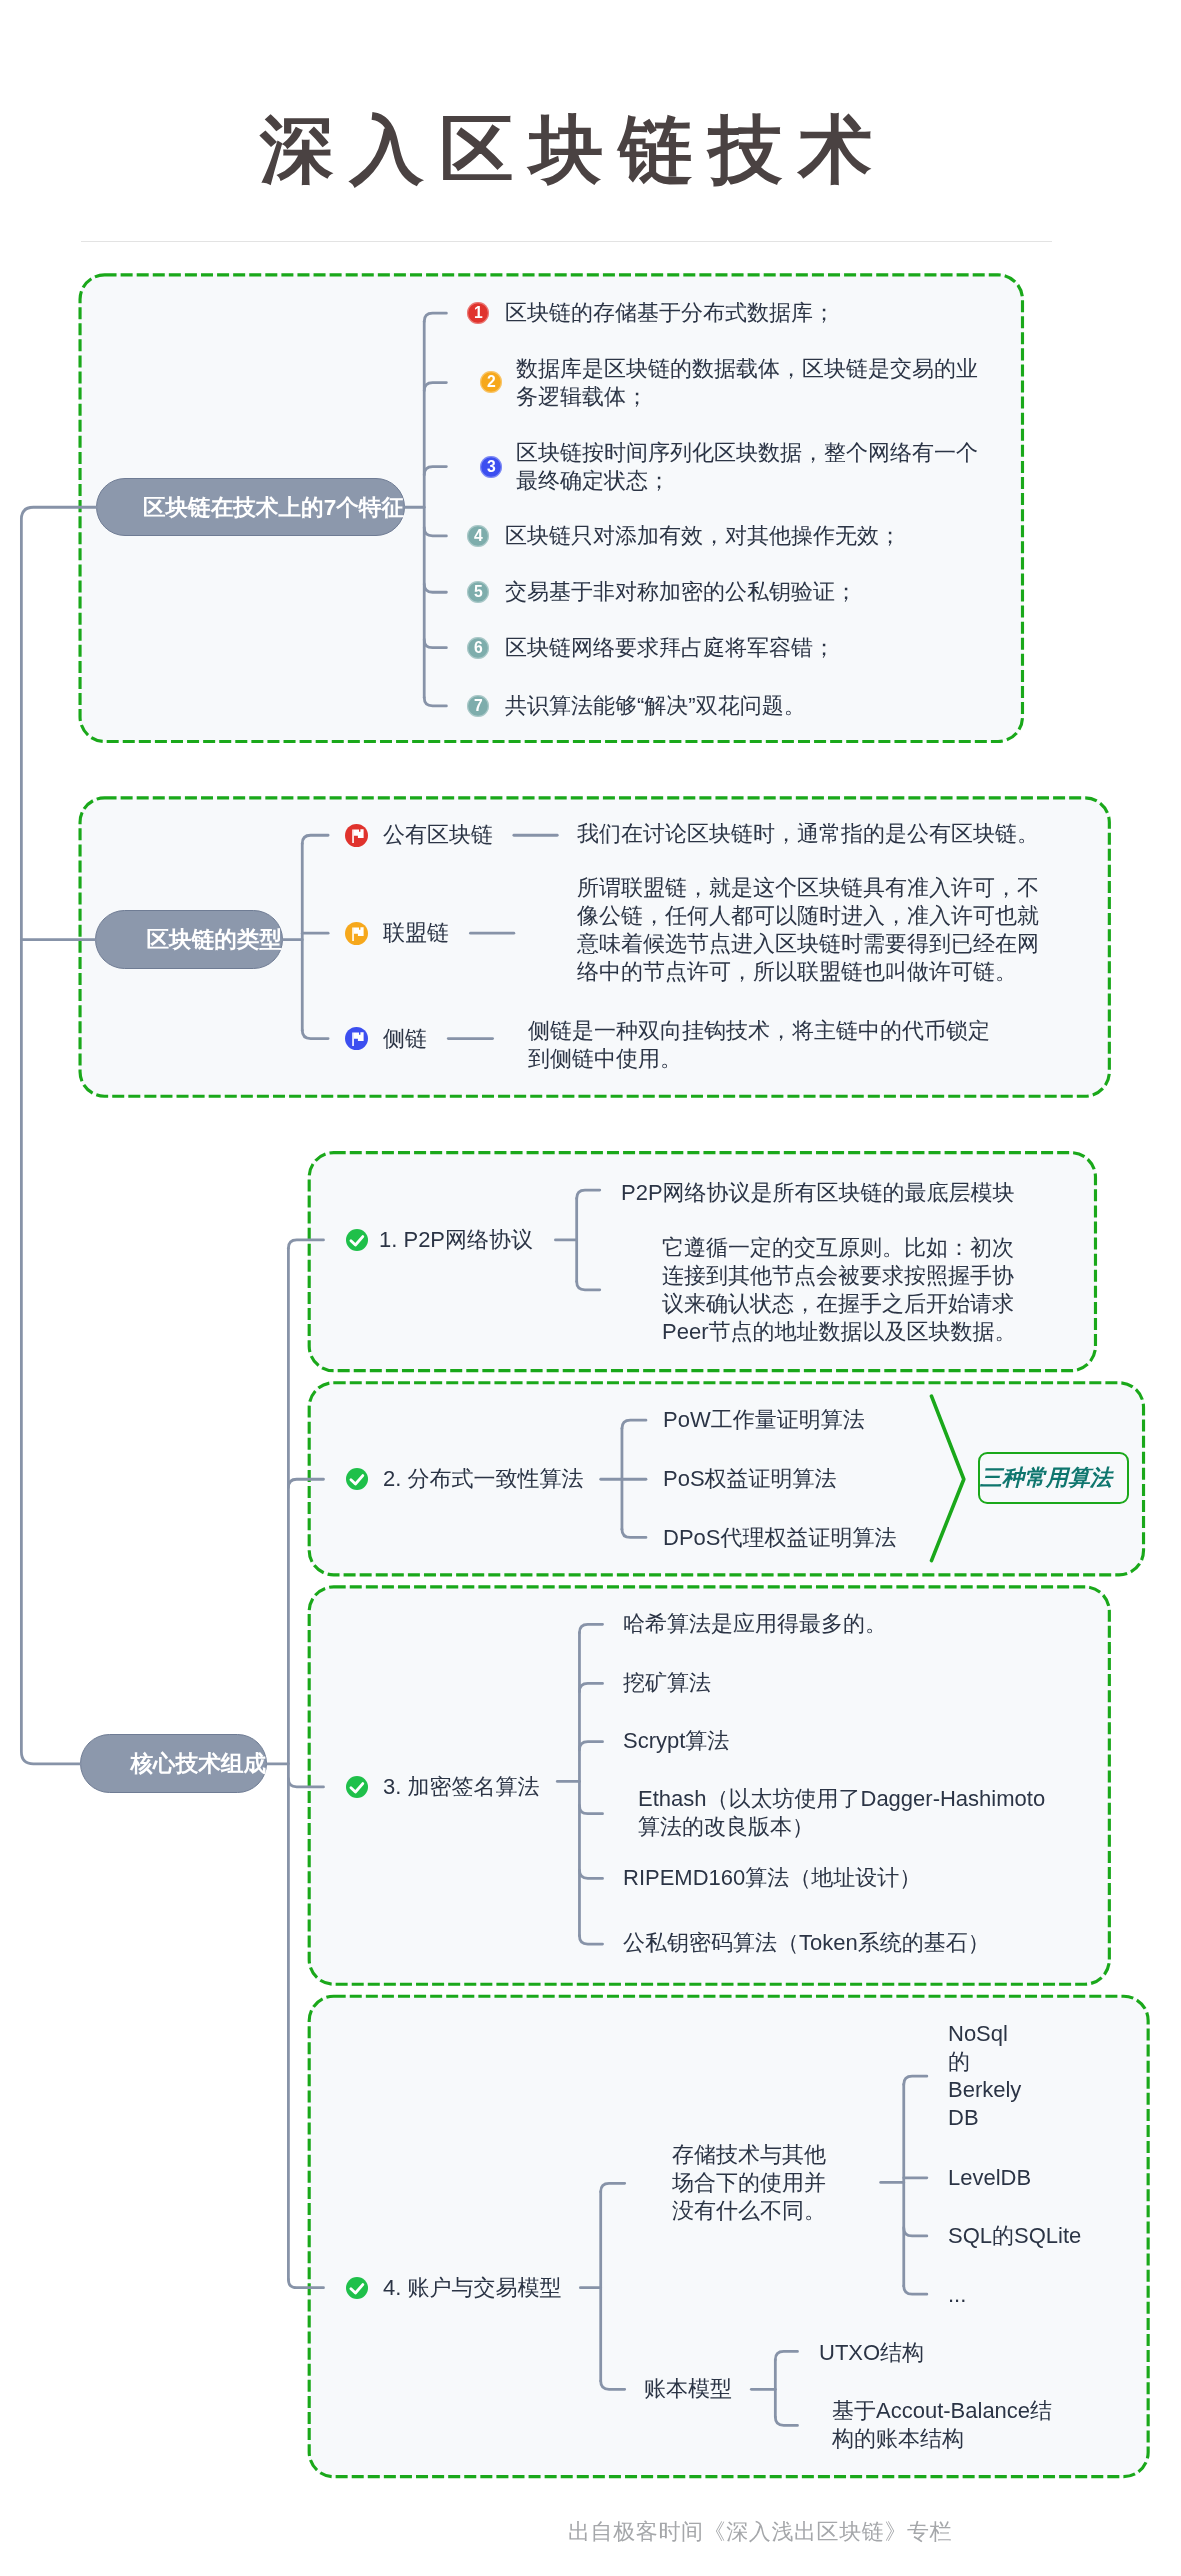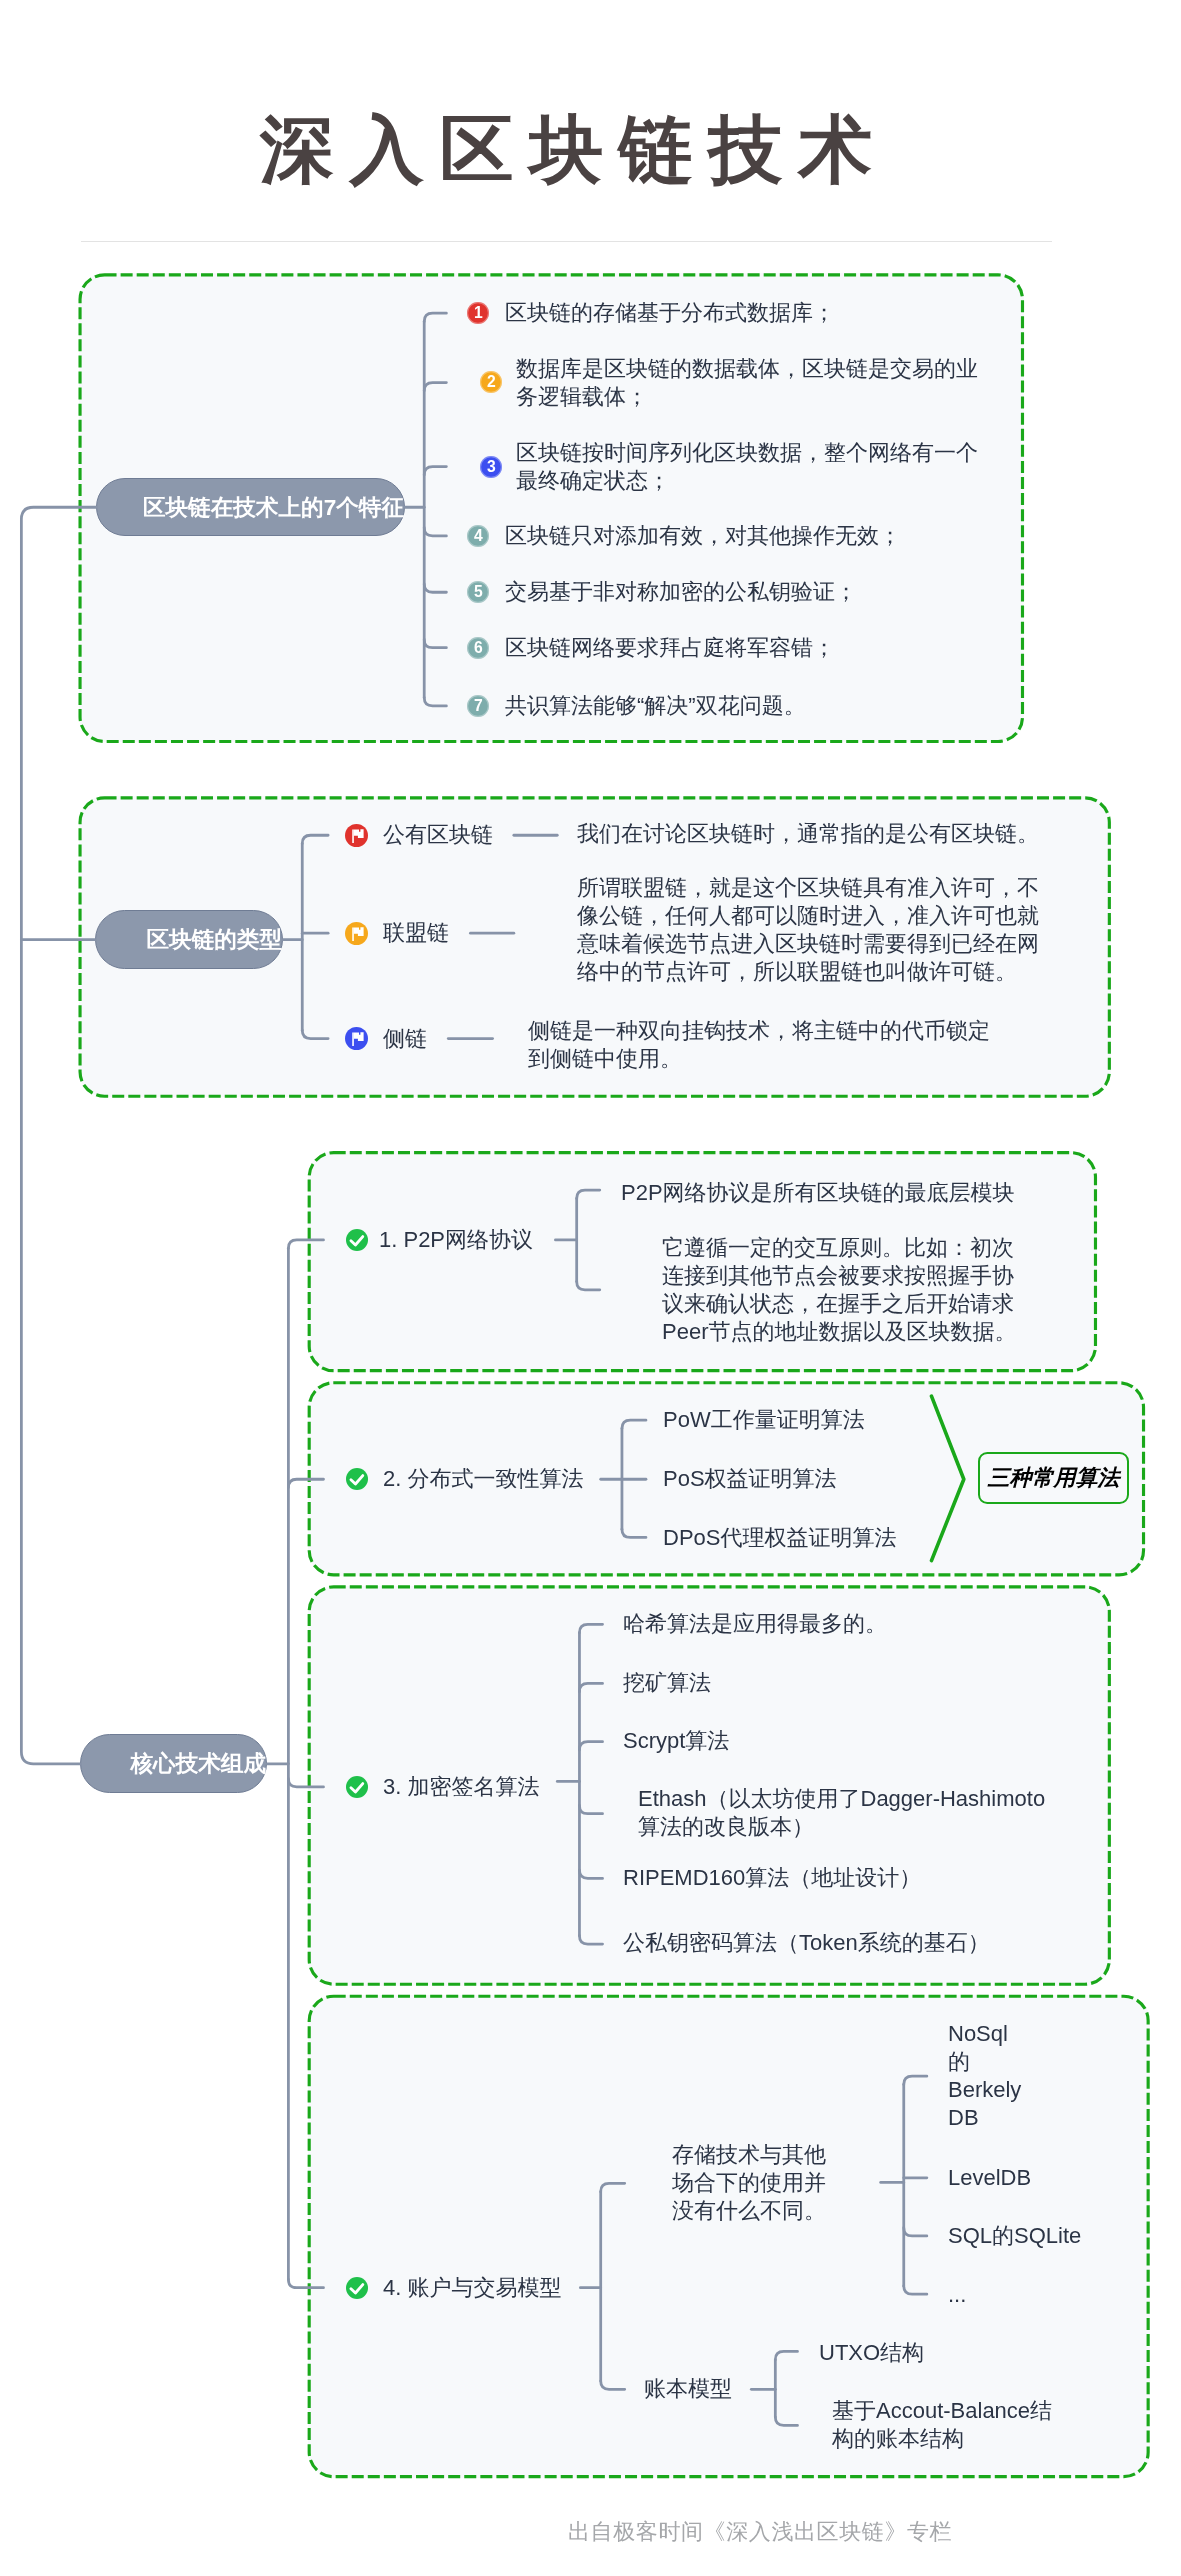--- a/index.html
+++ b/index.html
@@ -20,22 +20,22 @@
   .txt{position:absolute;color:#2b3445;font-size:22px;line-height:28px;}
   .lbl{position:absolute;color:#2b3445;font-size:22px;line-height:28px;white-space:nowrap;}
   .badge{position:absolute;width:22px;height:22px;border-radius:50%;
         display:flex;align-items:center;justify-content:center;
         color:#fff;font-size:15.7px;font-weight:600;box-sizing:border-box;line-height:1;
         box-shadow:inset 0 0 0 1.2px rgba(255,255,255,0.33);}
   .badge span{position:relative;top:-0.5px;letter-spacing:-0.5px;}
   .ico{position:absolute;}
   .ico svg{display:block;}
   .callout{position:absolute;border:2.8px solid #1aa81a;border-radius:9.2px;
-        color:#000000;font-size:22px;font-style:italic;font-weight:600;
-        display:flex;align-items:center;justify-content:center;box-sizing:border-box;}
+        color:#0f766e;font-size:22px;font-style:italic;font-weight:600;
+        display:flex;align-items:center;justify-content:flex-start;box-sizing:border-box;}
 </style>
 </head>
 <body>
 
 <div class="root">
   <div class="dbox" style="left:79px;top:273px;width:945px;height:469px;"></div>
   <div class="dbox" style="left:79px;top:796px;width:1032px;height:301px;"></div>
   <div class="dbox" style="left:308px;top:1151px;width:789px;height:221px;"></div>
   <div class="dbox" style="left:308px;top:1381px;width:837px;height:195px;"></div>
   <div class="dbox" style="left:308px;top:1586px;width:803px;height:400px;"></div>

